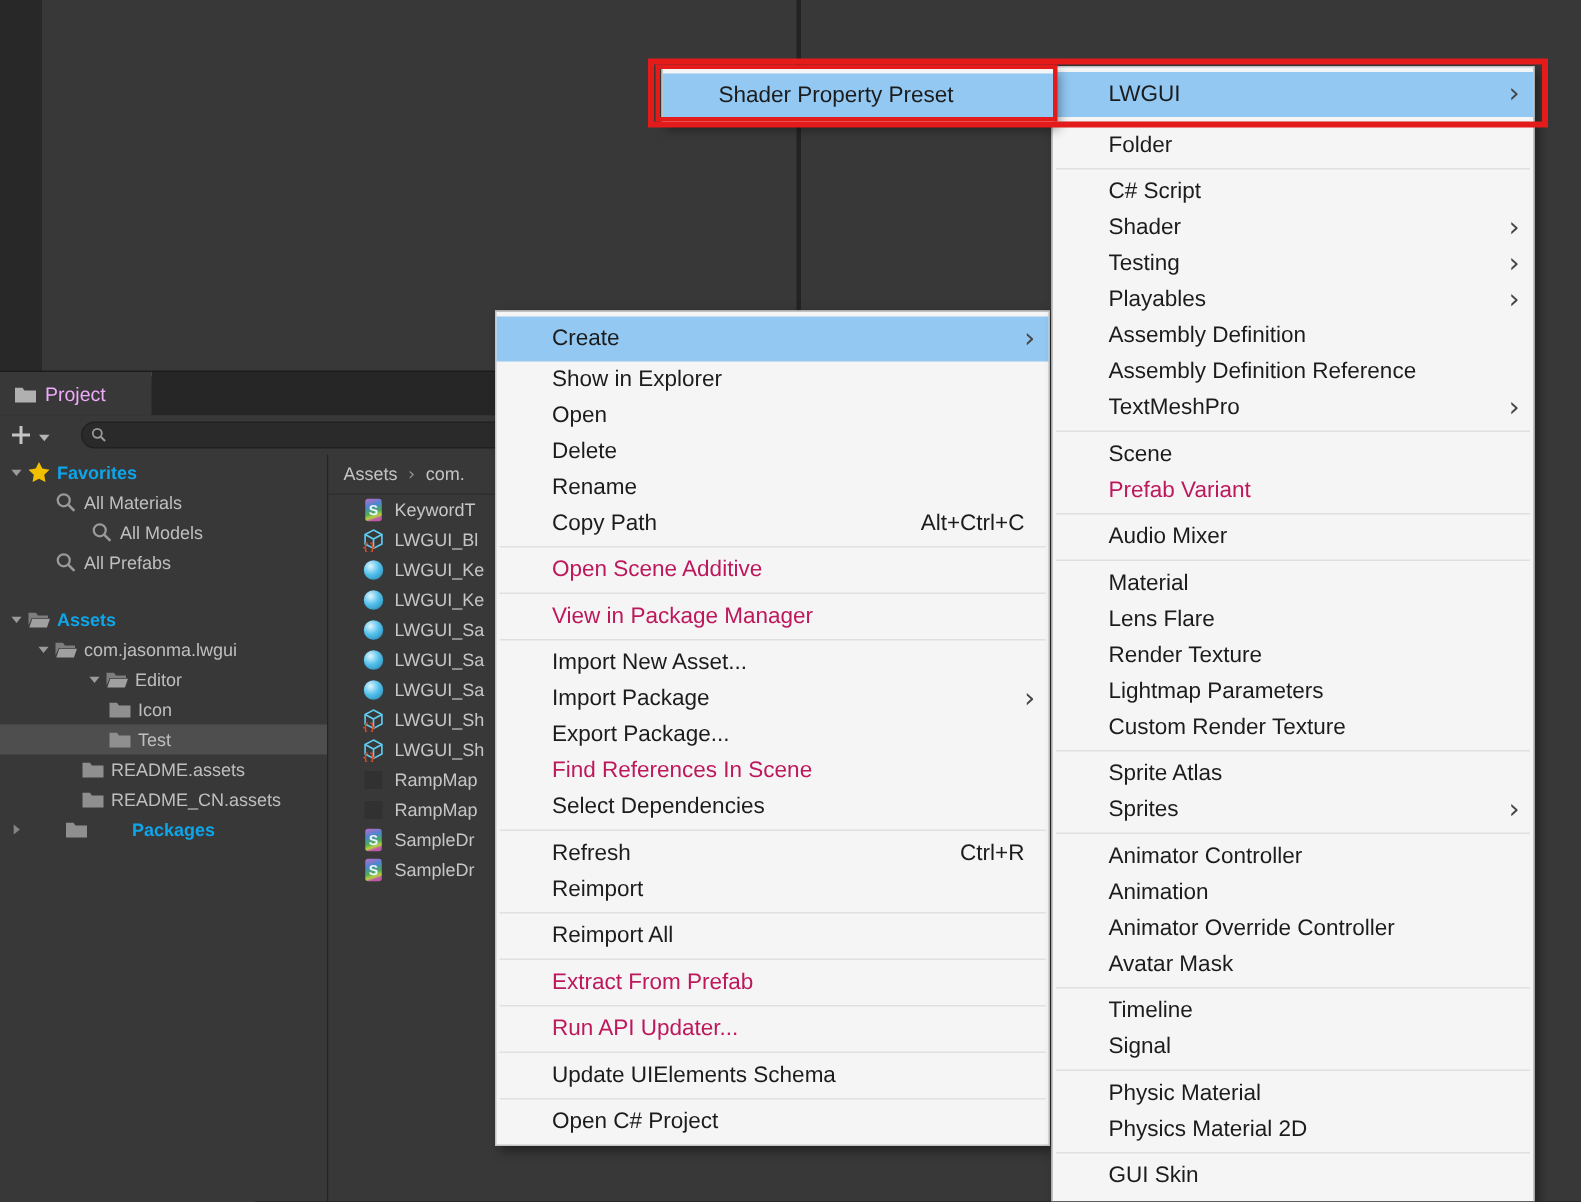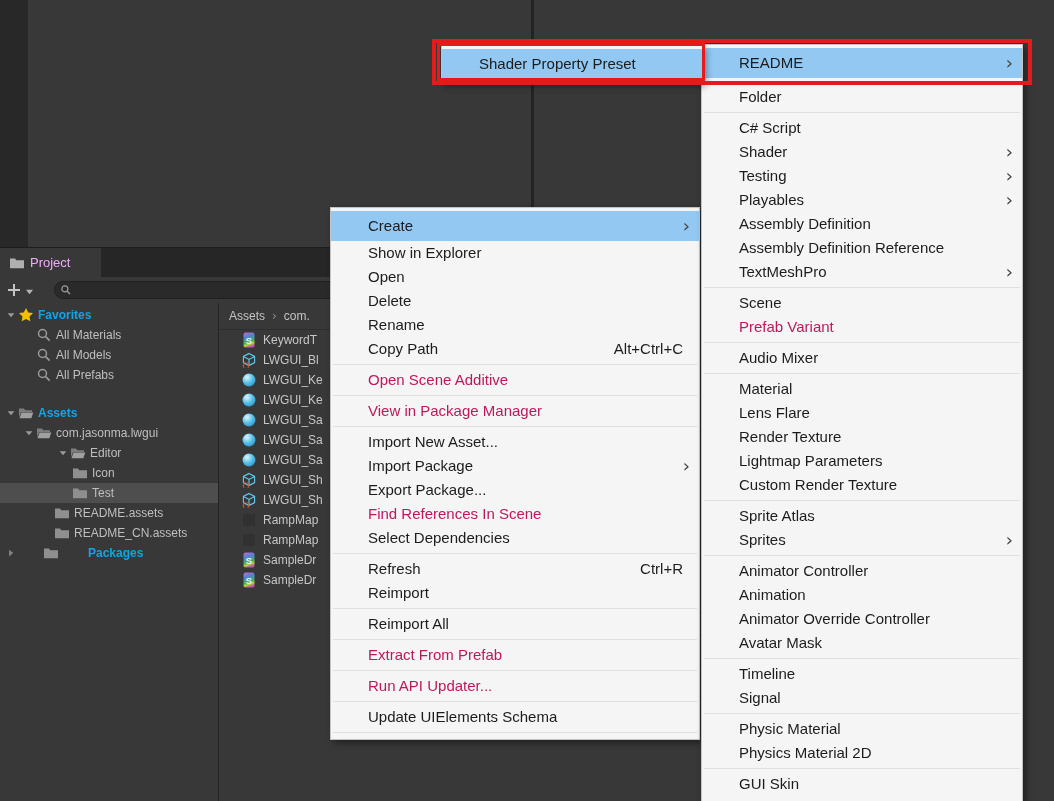--- a/index.html
+++ b/index.html
@@ -144,21 +144,21 @@
       <div class="tree-row" style="padding-left: 22px;">
         <span class="arrow"></span>
         <span class="icon">
           <svg viewBox="0 0 16 16">
             <circle cx="6.5" cy="6.5" r="4" fill="none" stroke="#9a9a9a" stroke-width="1.5"></circle>
             <line x1="9.6" y1="9.6" x2="13.6" y2="13.6" stroke="#9a9a9a" stroke-width="1.7"></line>
           </svg>
         </span>
         <span>All Materials</span>
       </div>
-      <div class="tree-row" style="padding-left: 22px;">
+      <div class="tree-row" style="padding-left: 22px; margin-left: 24px;">
         <span class="arrow"></span>
         <span class="icon">
           <svg viewBox="0 0 16 16">
             <circle cx="6.5" cy="6.5" r="4" fill="none" stroke="#9a9a9a" stroke-width="1.5"></circle>
             <line x1="9.6" y1="9.6" x2="13.6" y2="13.6" stroke="#9a9a9a" stroke-width="1.7"></line>
           </svg>
         </span>
         <span>All Models</span>
       </div>
       <div class="tree-row" style="padding-left: 22px;">
@@ -417,23 +417,24 @@
       <div class="menu-item"><span>Reimport</span></div>
       <div class="menu-sep"></div>
       <div class="menu-item"><span>Reimport All</span></div>
       <div class="menu-sep"></div>
       <div class="menu-item disabled"><span>Extract From Prefab</span></div>
       <div class="menu-sep"></div>
       <div class="menu-item disabled"><span>Run API Updater...</span></div>
       <div class="menu-sep"></div>
       <div class="menu-item"><span>Update UIElements Schema</span></div>
       <div class="menu-sep"></div>
+      <div class="menu-item"><span>Open C# Project</span></div>
     </div>
   <div class="menu-panel" id="menu-create">
-      <div class="menu-item hl tall"><span>README</span><span class="chevron">›</span></div>
+      <div class="menu-item hl tall"><span>LWGUI</span><span class="chevron">›</span></div>
       <div class="menu-sep"></div>
       <div class="menu-item"><span>Folder</span></div>
       <div class="menu-sep"></div>
       <div class="menu-item"><span>C# Script</span></div>
       <div class="menu-item"><span>Shader</span><span class="chevron">›</span></div>
       <div class="menu-item"><span>Testing</span><span class="chevron">›</span></div>
       <div class="menu-item"><span>Playables</span><span class="chevron">›</span></div>
       <div class="menu-item"><span>Assembly Definition</span></div>
       <div class="menu-item"><span>Assembly Definition Reference</span></div>
       <div class="menu-item"><span>TextMeshPro</span><span class="chevron">›</span></div>

